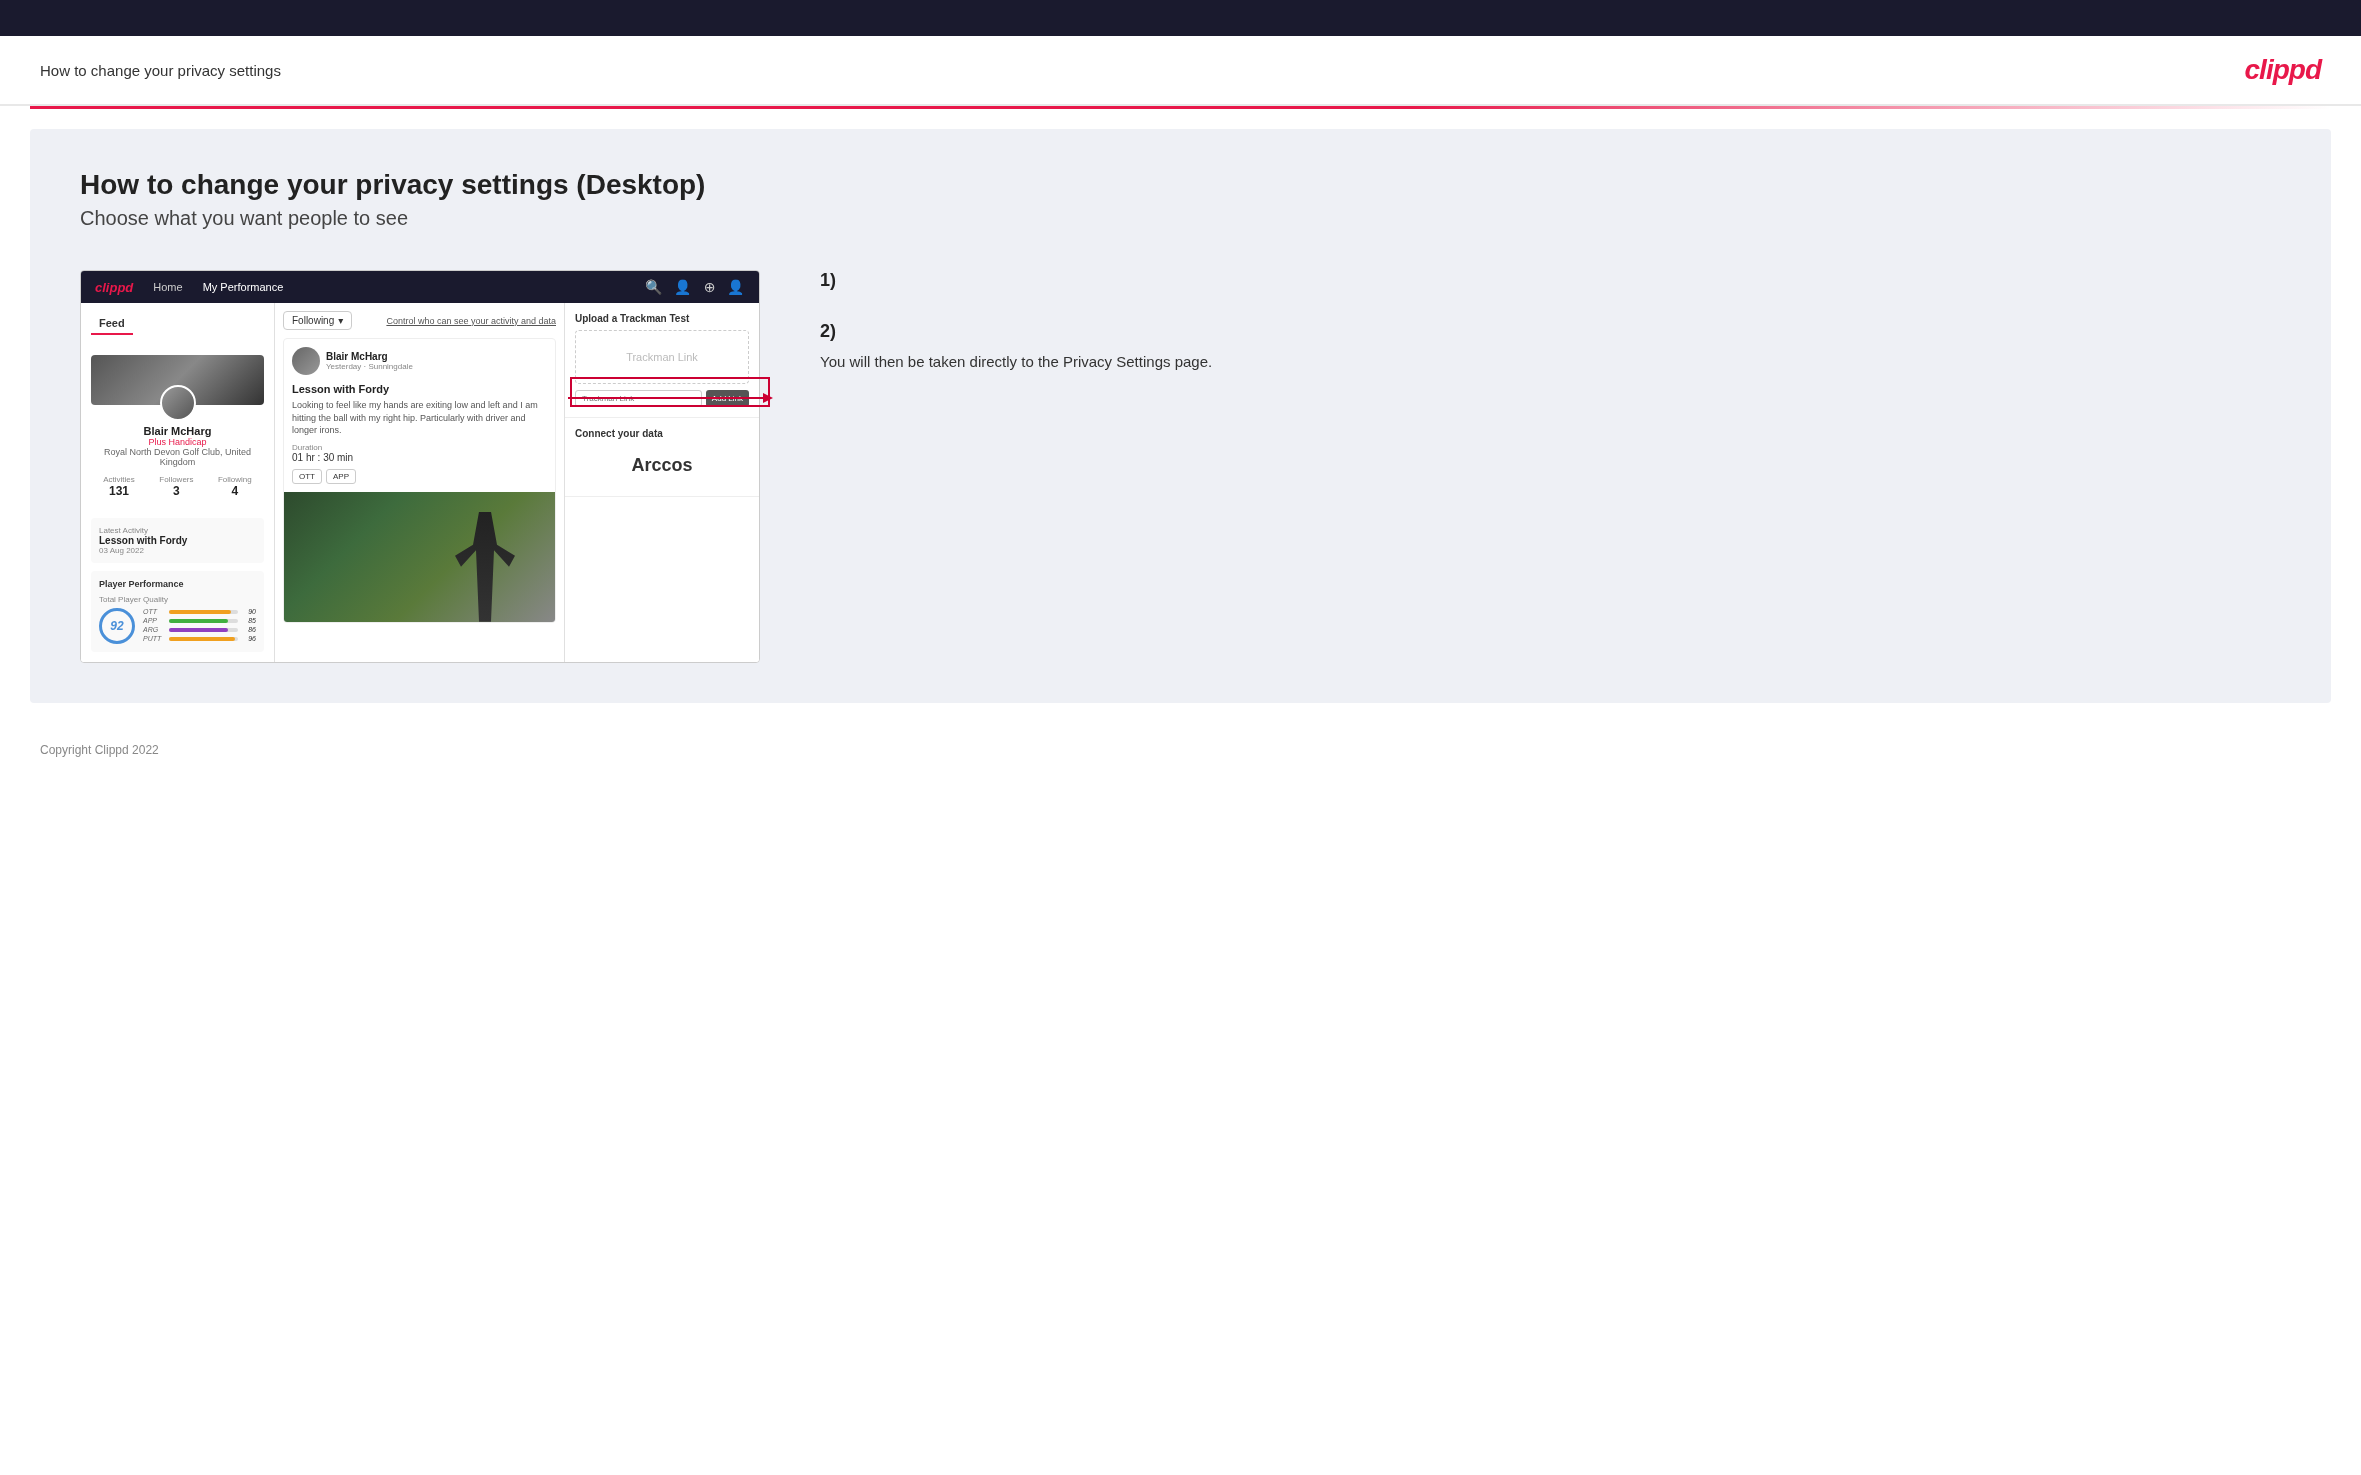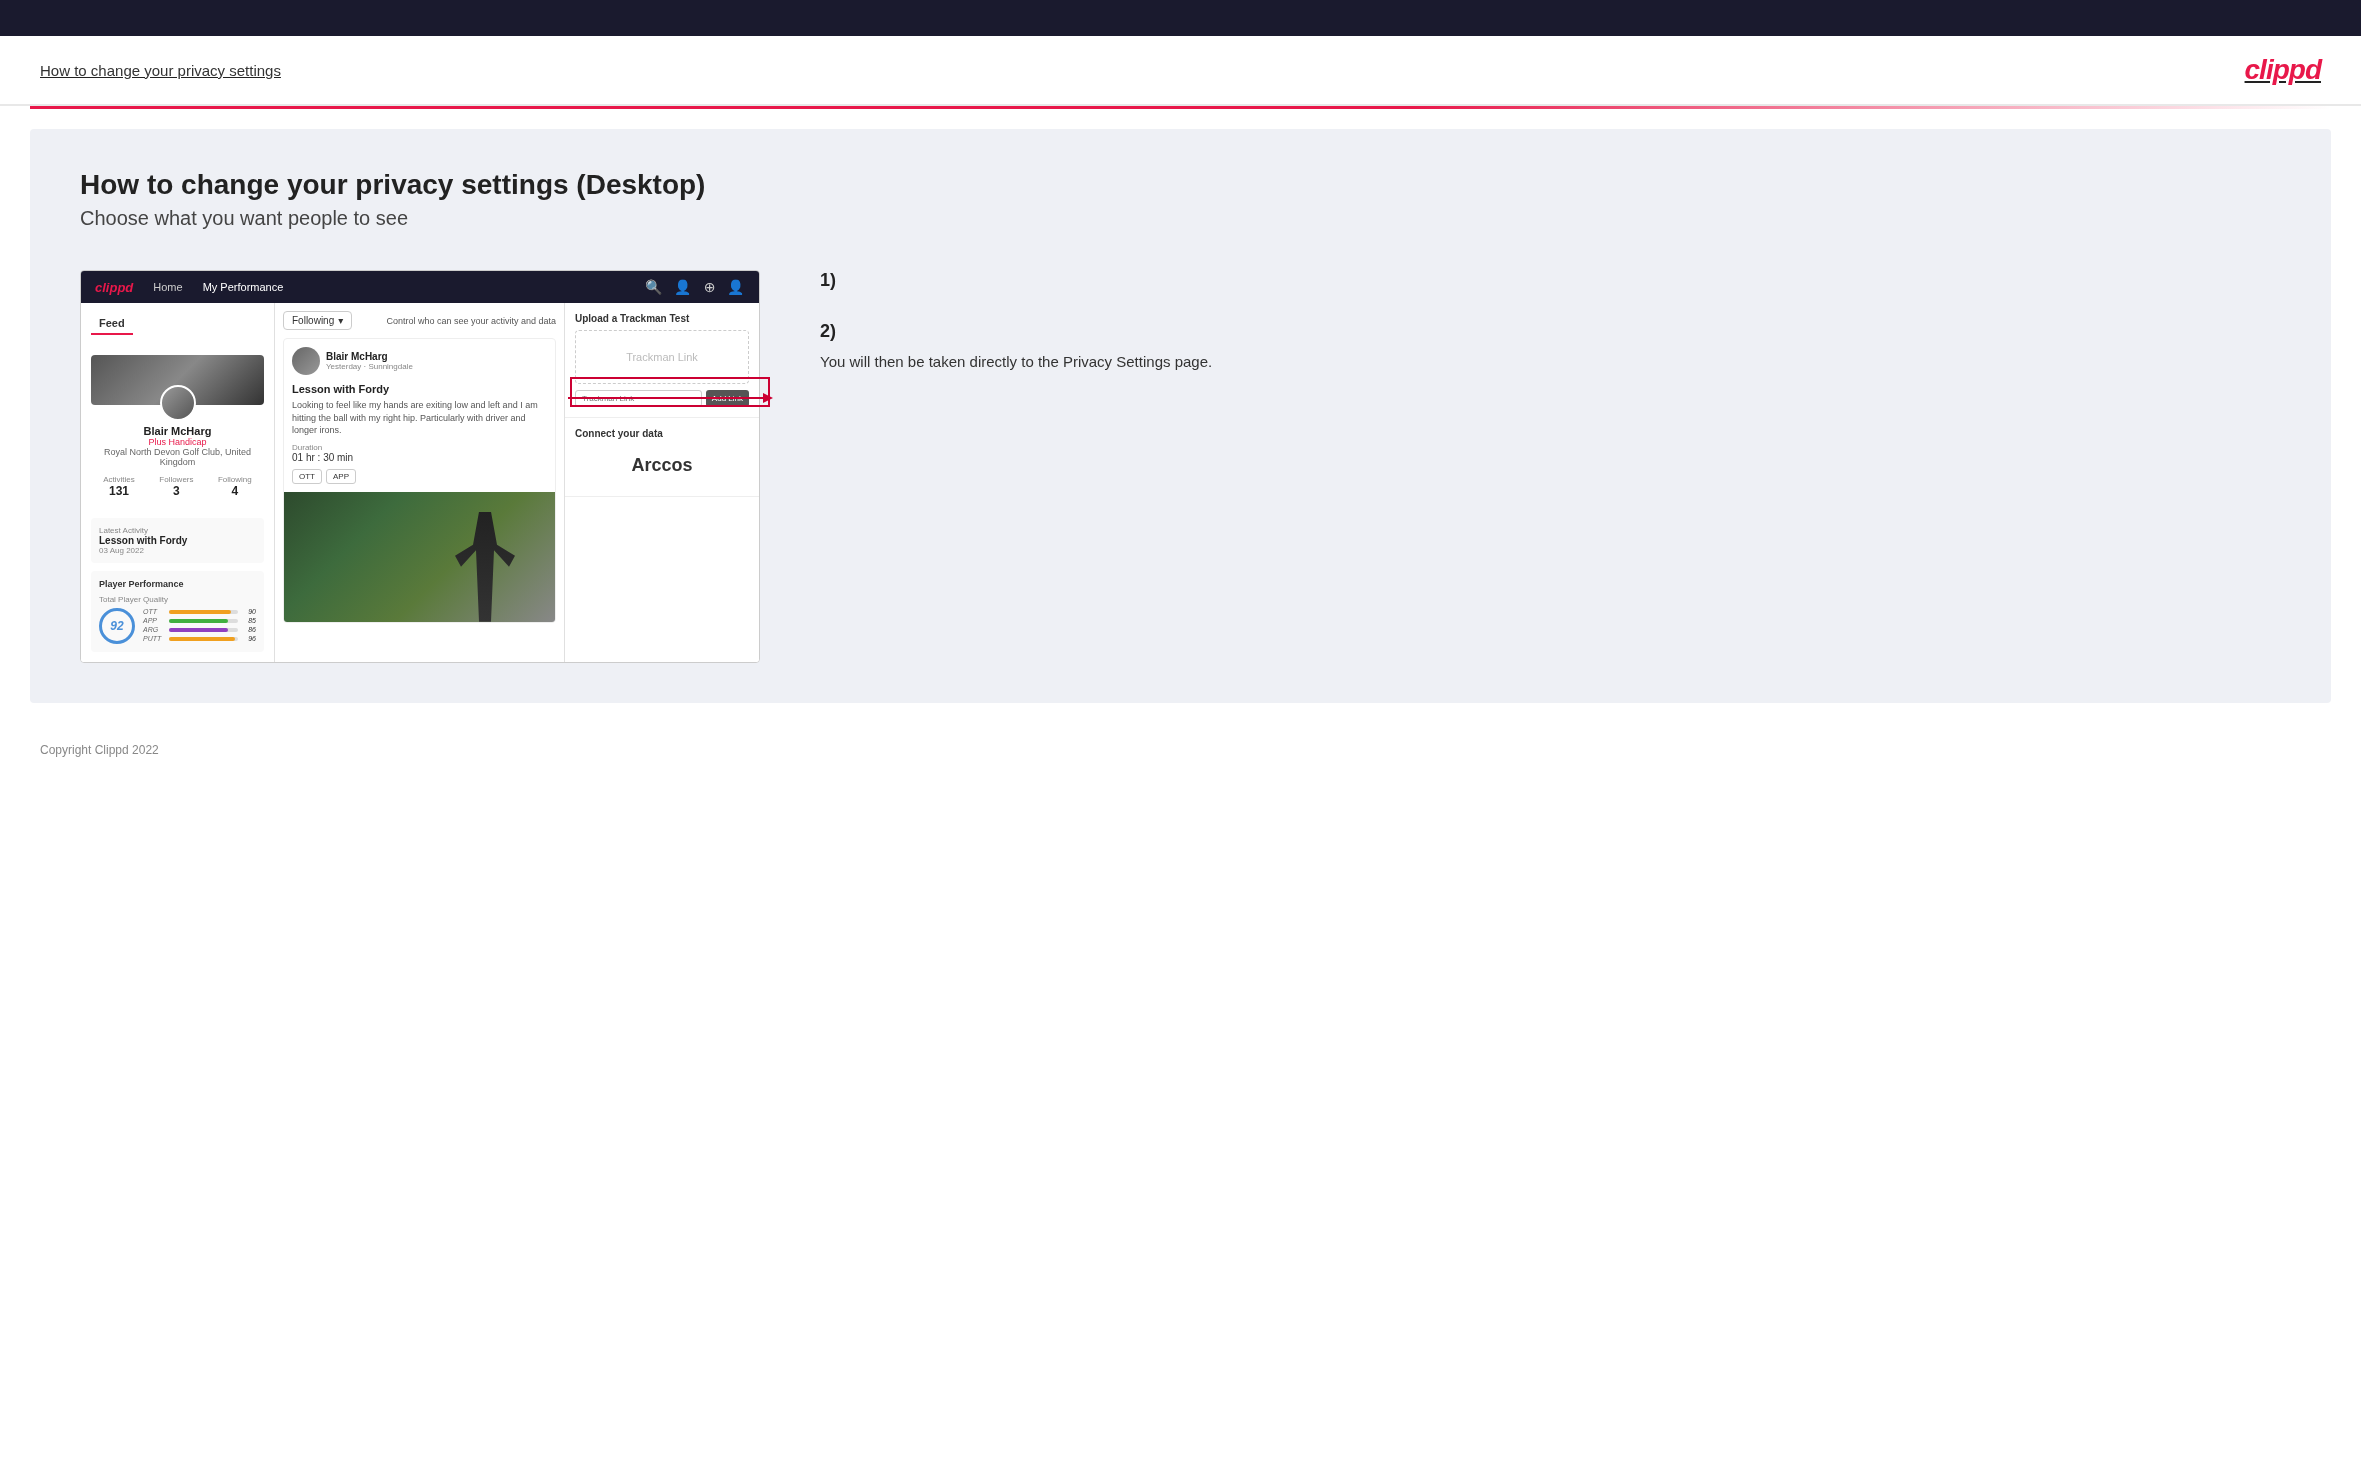--- a/index.html
+++ b/index.html
@@ -7,21 +7,20 @@
 
     
     .top-bar {
       background: #1a1a2e;
       height: 36px;
     }
     .header {
       display: flex; align-items: center; justify-content: space-between;
       padding: 18px 40px;
       border-bottom: 2px solid #e8e8e8;
-      text-decoration: underline;
     }
     .header-title { font-size: 15px; color: #333; }
     .logo { font-size: 28px; font-weight: 800; color: #e8184a; font-style: italic; letter-spacing: -1px; }
 
     
     .main-content {
       background: #eef0f5;
       margin: 20px 30px;
       padding: 40px 50px;
       border-radius: 4px;
@@ -124,21 +123,21 @@
     }
     .following-bar {
       display: flex; align-items: center; justify-content: space-between;
       margin-bottom: 8px;
     }
     .following-btn {
       font-size: 10px; color: #333; border: 1px solid #ccc; padding: 3px 8px;
       border-radius: 4px; display: flex; align-items: center; gap: 4px;
     }
     .control-link {
-      font-size: 9px; color: #555; 
+      font-size: 9px; color: #555; text-decoration: underline;
     }
     .post-card { border: 1px solid #eee; border-radius: 4px; overflow: hidden; }
     .post-header { display: flex; align-items: center; gap: 6px; padding: 8px; }
     .post-avatar {
       width: 28px; height: 28px; border-radius: 50%;
       background: linear-gradient(135deg, #666 0%, #999 100%);
       flex-shrink: 0;
     }
     .post-name { font-size: 10px; font-weight: 700; color: #222; }
     .post-date { font-size: 8px; color: #888; }

